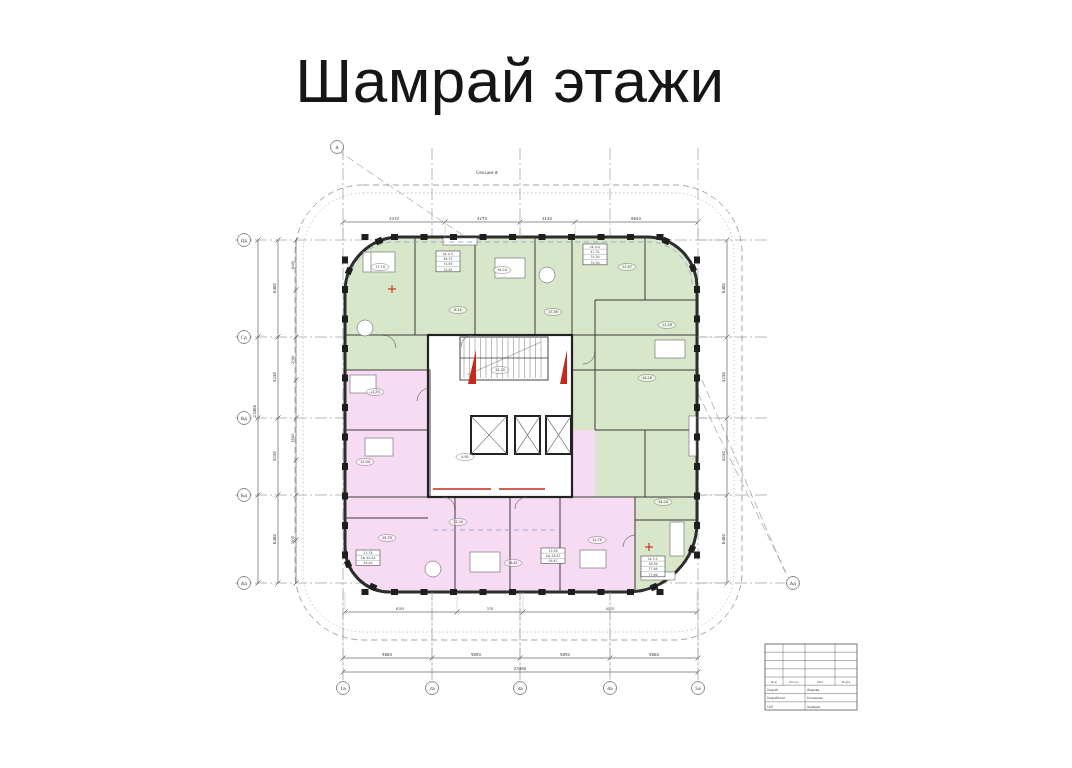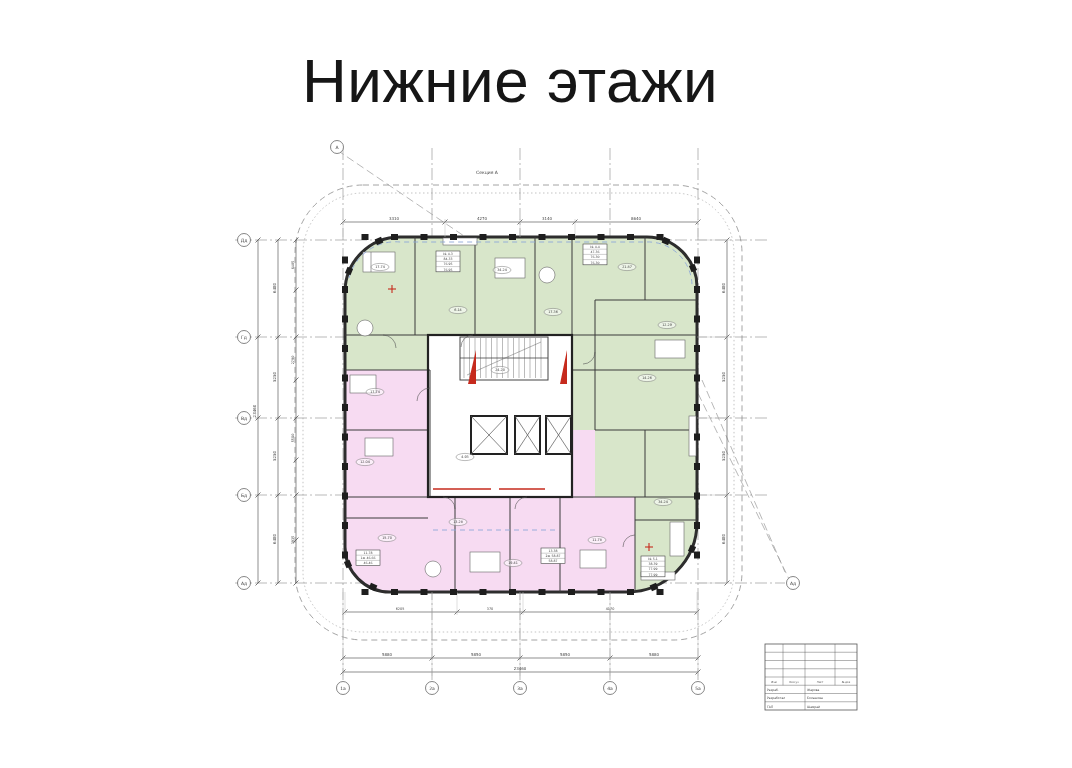--- a/index.html
+++ b/index.html
@@ -6,21 +6,21 @@
   body{width:1072px;height:768px;background:#ffffff;position:relative;overflow:hidden;
        font-family:"Liberation Sans", sans-serif;}
   .title{position:absolute;left:0;top:50px;width:1020px;text-align:center;
          font-size:62px;font-weight:500;color:#161616;letter-spacing:.5px;line-height:1;}
   #plan-wrap{position:absolute;left:215px;top:120px;width:660px;height:620px;}
   svg text{font-family:"DejaVu Sans","Liberation Sans",sans-serif;fill:#444;}
 </style>
 </head>
 <body>
 
-<div class="title">Нижние этажи</div>
+<div class="title">Шамрай этажи</div>
 
 <div id="plan-wrap">
 <svg id="plan-svg" width="660" height="620" viewBox="0 0 660 620">
   <defs>
     <clipPath id="bclip">
       <path d="M130,172 A55,55 0 0 1 185,117 L432,117 A50,50 0 0 1 482,167 L482,402 A70,70 0 0 1 412,472 L175,472 A45,45 0 0 1 130,427 Z"></path>
     </clipPath>
   </defs>
 
   <rect x="80" y="65" width="447" height="455" rx="68" fill="none" stroke="#9a9a9a" stroke-width="0.9" stroke-dasharray="6 4"></rect>

